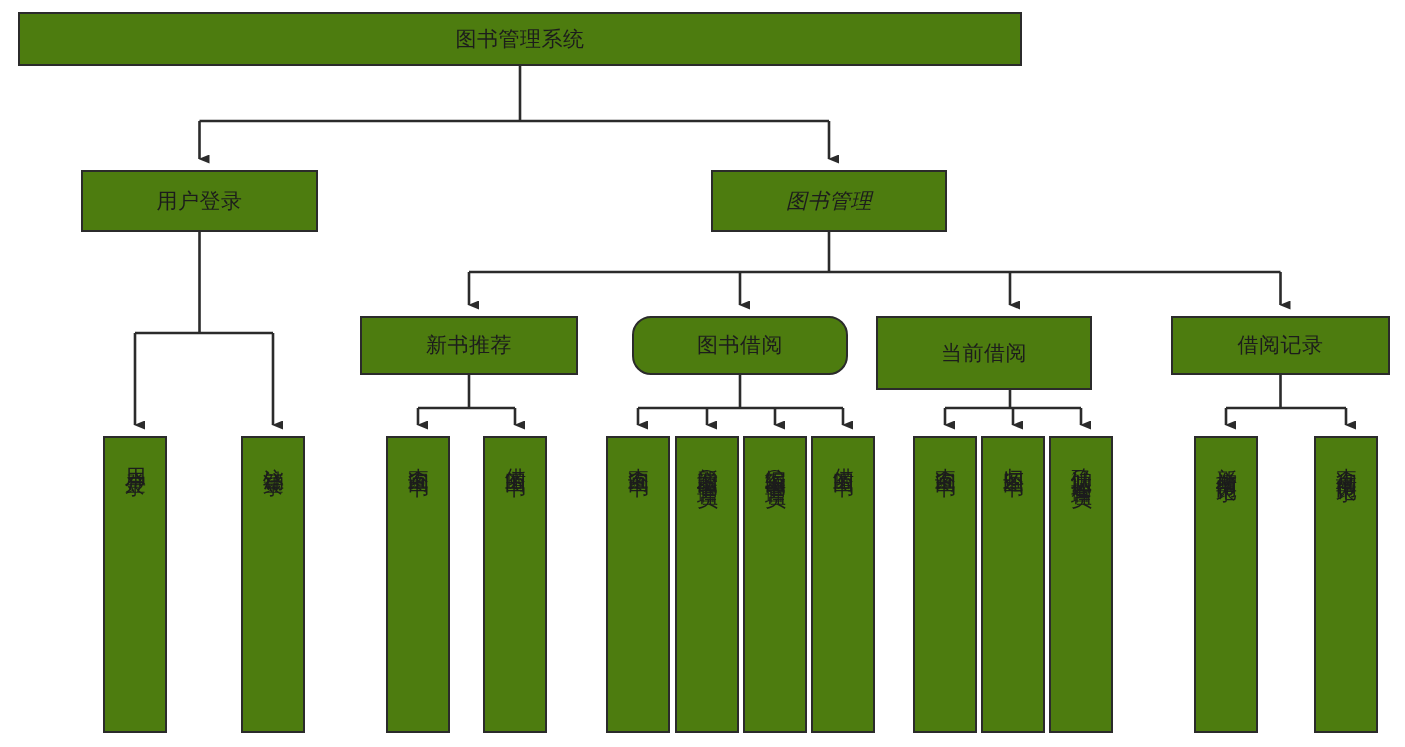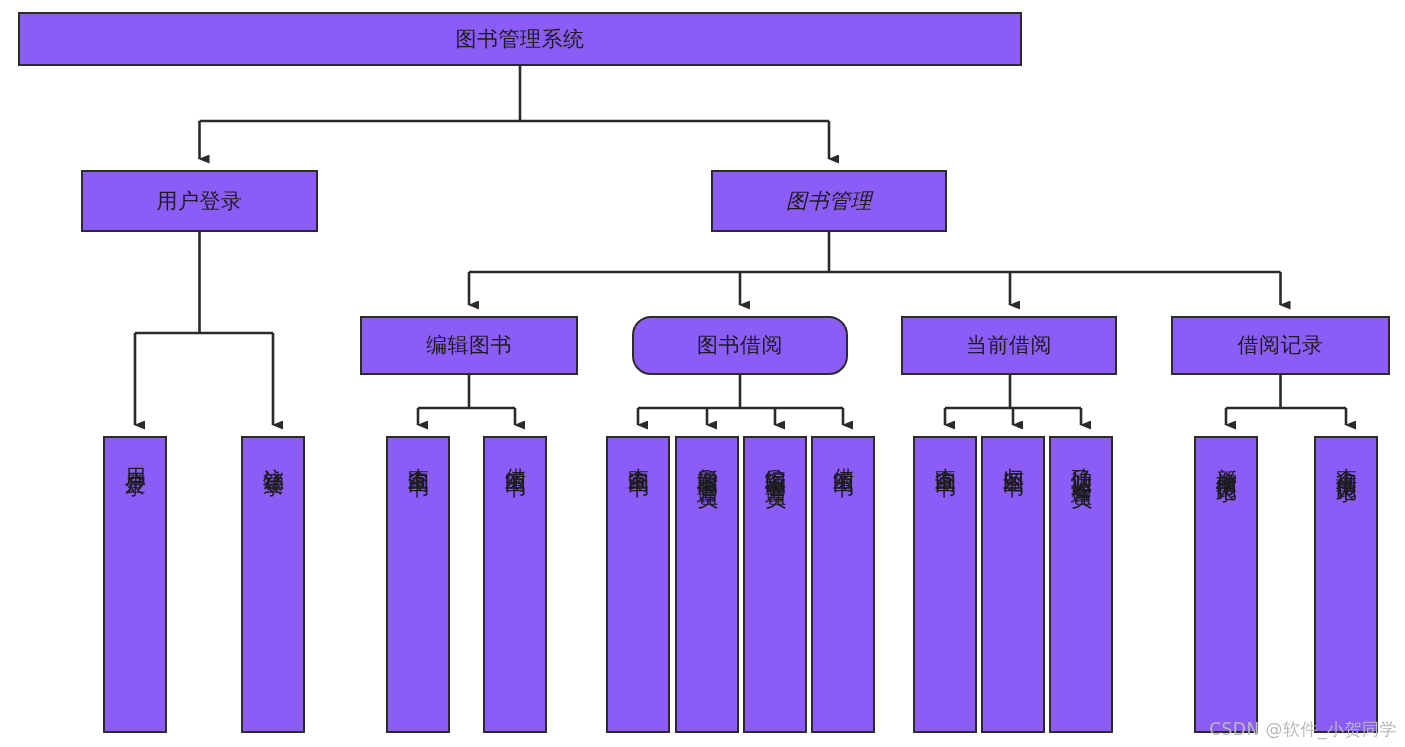--- a/index.html
+++ b/index.html
@@ -22,21 +22,21 @@
     position: absolute;
     left: 0;
     top: 0;
     width: 1405px;
     height: 747px;
     pointer-events: none;
   }
   .node {
     position: absolute;
     box-sizing: border-box;
-    background: #8b5cf6;
+    background: #4d7c0f;
     border: 2px solid #2b2b2b;
     display: flex;
     align-items: center;
     justify-content: center;
     color: #1c1c1c;
     z-index: 2;
   }
   .node-label {
     display: block;
     text-align: center;
@@ -126,26 +126,26 @@
       <div class="node horizontal" style="left: 18px; top: 12px; width: 1004px; height: 54px;">
         <span class="node-label">图书管理系统</span>
       </div>
       <div class="node horizontal" style="left: 81px; top: 170px; width: 237px; height: 62px;">
         <span class="node-label">用户登录</span>
       </div>
       <div class="node horizontal" style="left: 711px; top: 170px; width: 236px; height: 62px; font-style: italic;">
         <span class="node-label">图书管理</span>
       </div>
       <div class="node horizontal" style="left: 360px; top: 316px; width: 218px; height: 59px;">
-        <span class="node-label">编辑图书</span>
+        <span class="node-label">新书推荐</span>
       </div>
       <div class="node horizontal" style="left: 632px; top: 316px; width: 216px; height: 59px; border-radius: 19px;">
         <span class="node-label">图书借阅</span>
       </div>
-      <div class="node horizontal" style="left: 901px; top: 316px; width: 216px; height: 59px;">
+      <div class="node horizontal" style="left: 876px; top: 316px; width: 216px; height: 74px;">
         <span class="node-label">当前借阅</span>
       </div>
       <div class="node horizontal" style="left: 1171px; top: 316px; width: 219px; height: 59px;">
         <span class="node-label">借阅记录</span>
       </div>
       <div class="node vertical" style="left: 103px; top: 436px; width: 64px; height: 297px;">
         <span class="node-label">用户登录</span>
       </div>
       <div class="node vertical" style="left: 241px; top: 436px; width: 64px; height: 297px;">
         <span class="node-label">注销登录</span>
@@ -178,14 +178,13 @@
         <span class="node-label">确认归还（管理员）</span>
       </div>
       <div class="node vertical" style="left: 1194px; top: 436px; width: 64px; height: 297px;">
         <span class="node-label">新增借阅记录</span>
       </div>
       <div class="node vertical" style="left: 1314px; top: 436px; width: 64px; height: 297px;">
         <span class="node-label">查询借阅记录</span>
       </div>
     </div>
 
-  <div id="watermark">CSDN @软件_小贺同学</div>
 </div>
 
 </body></html>

